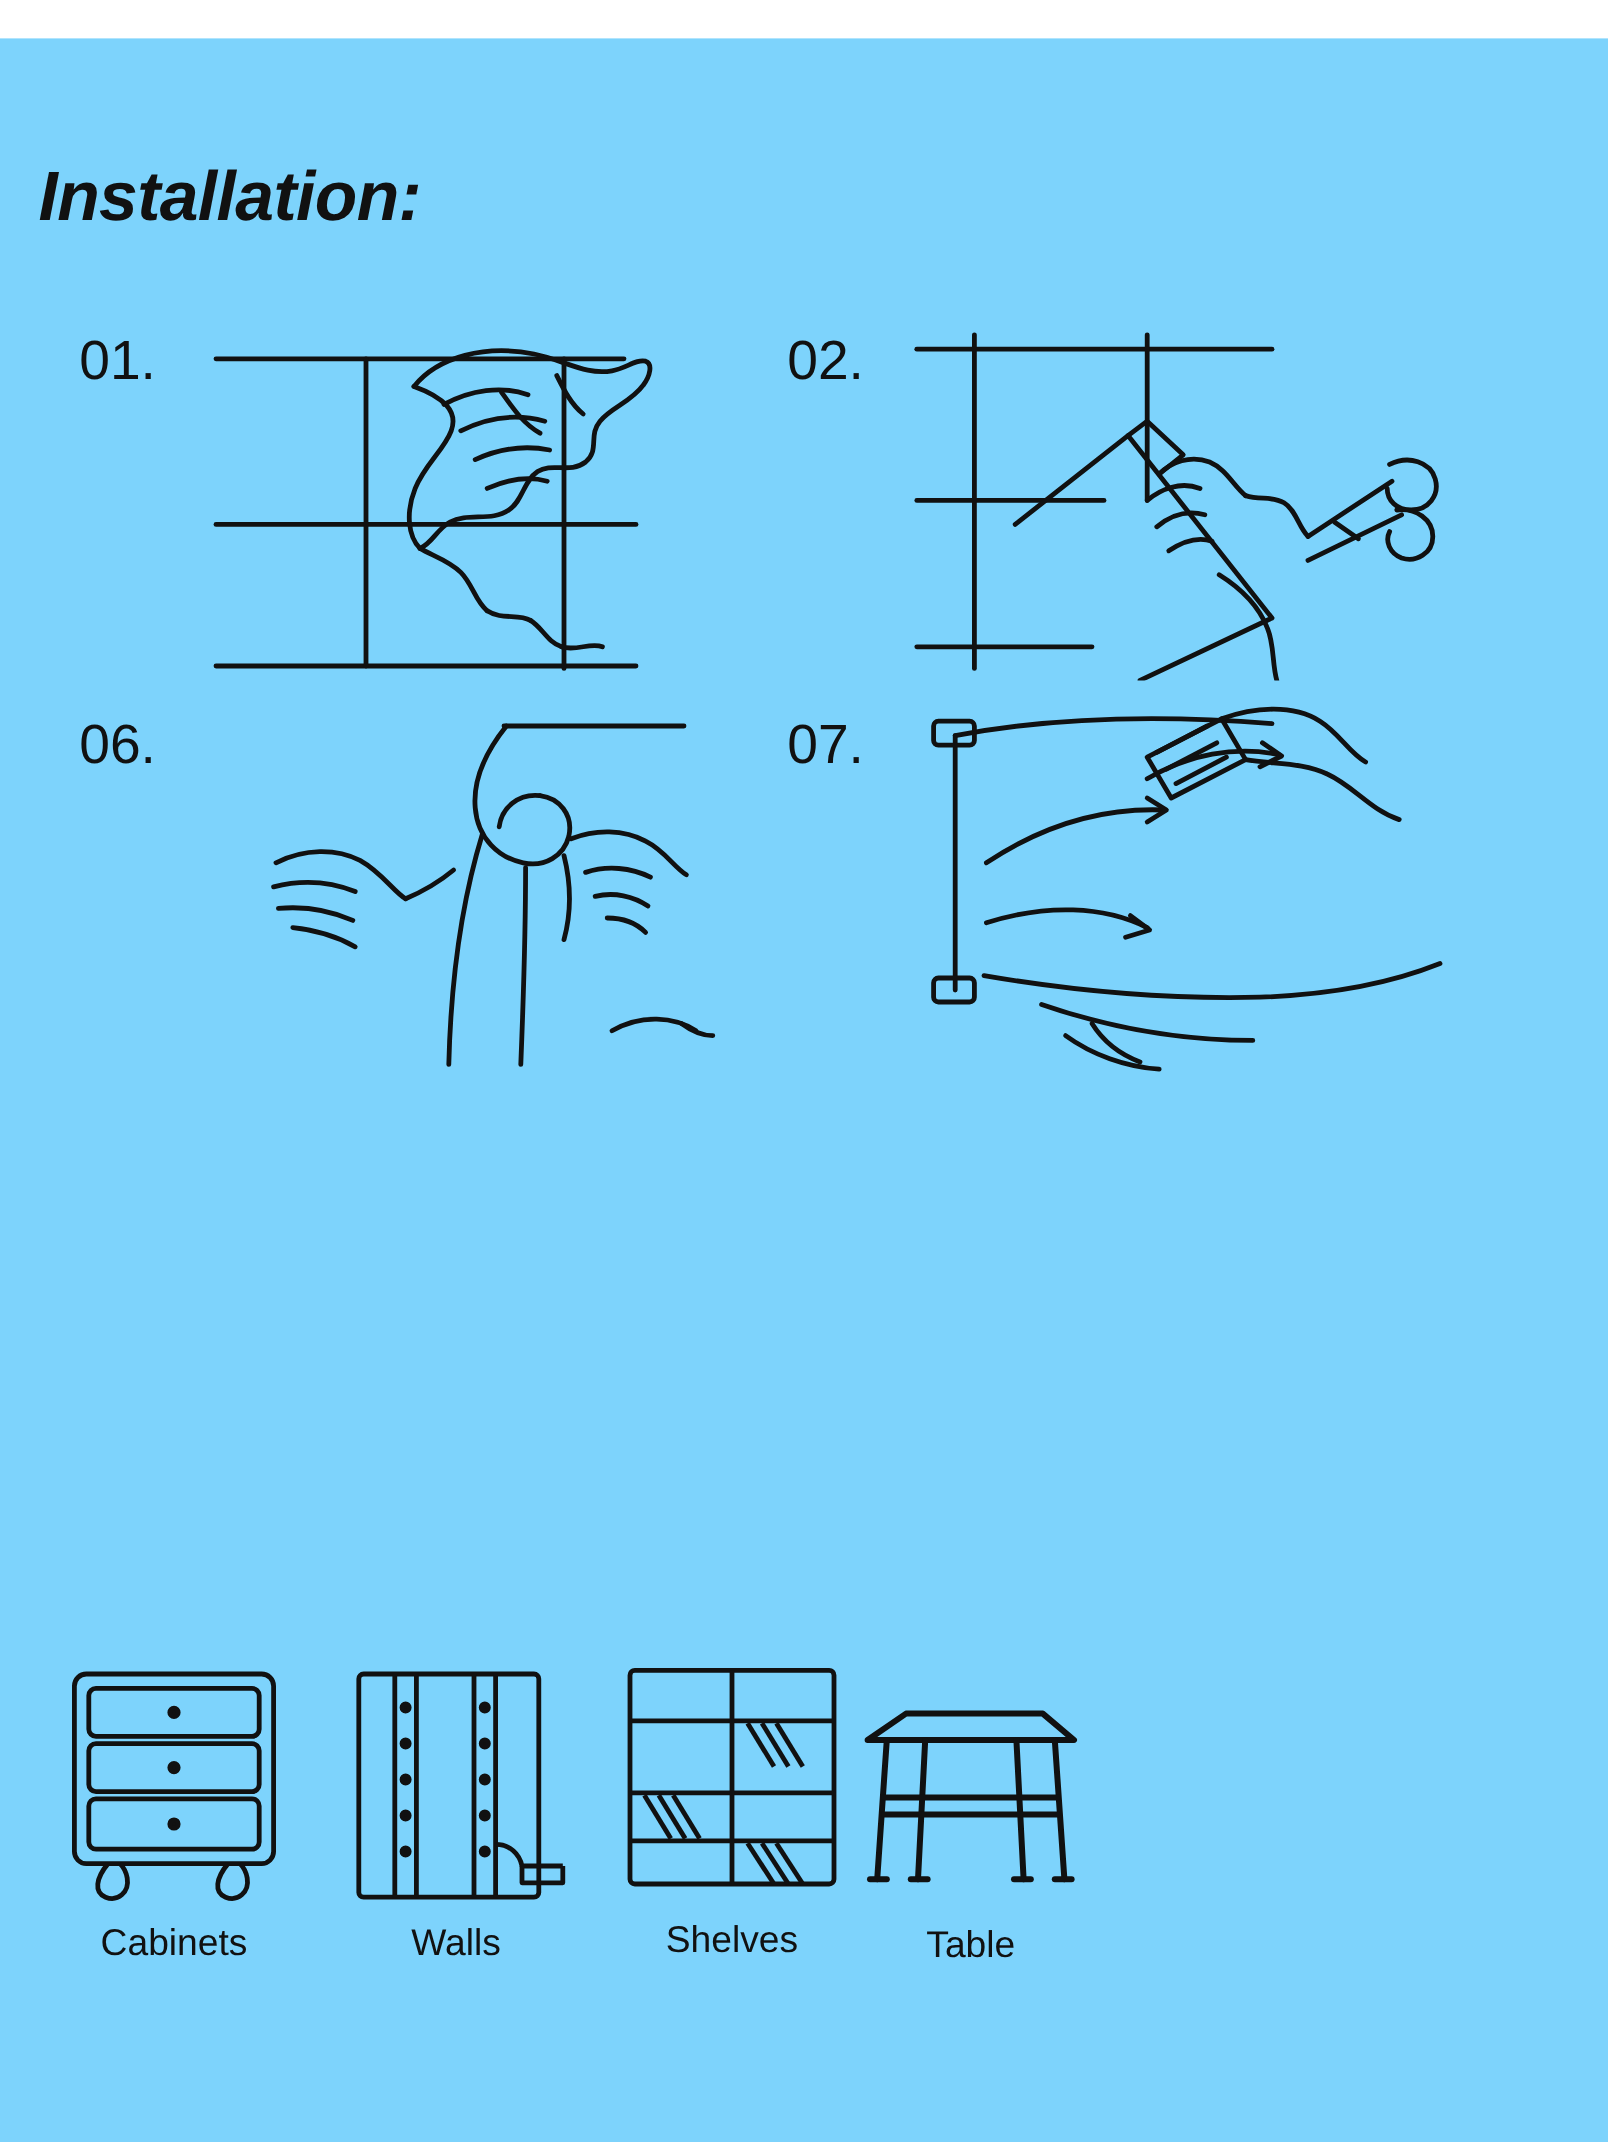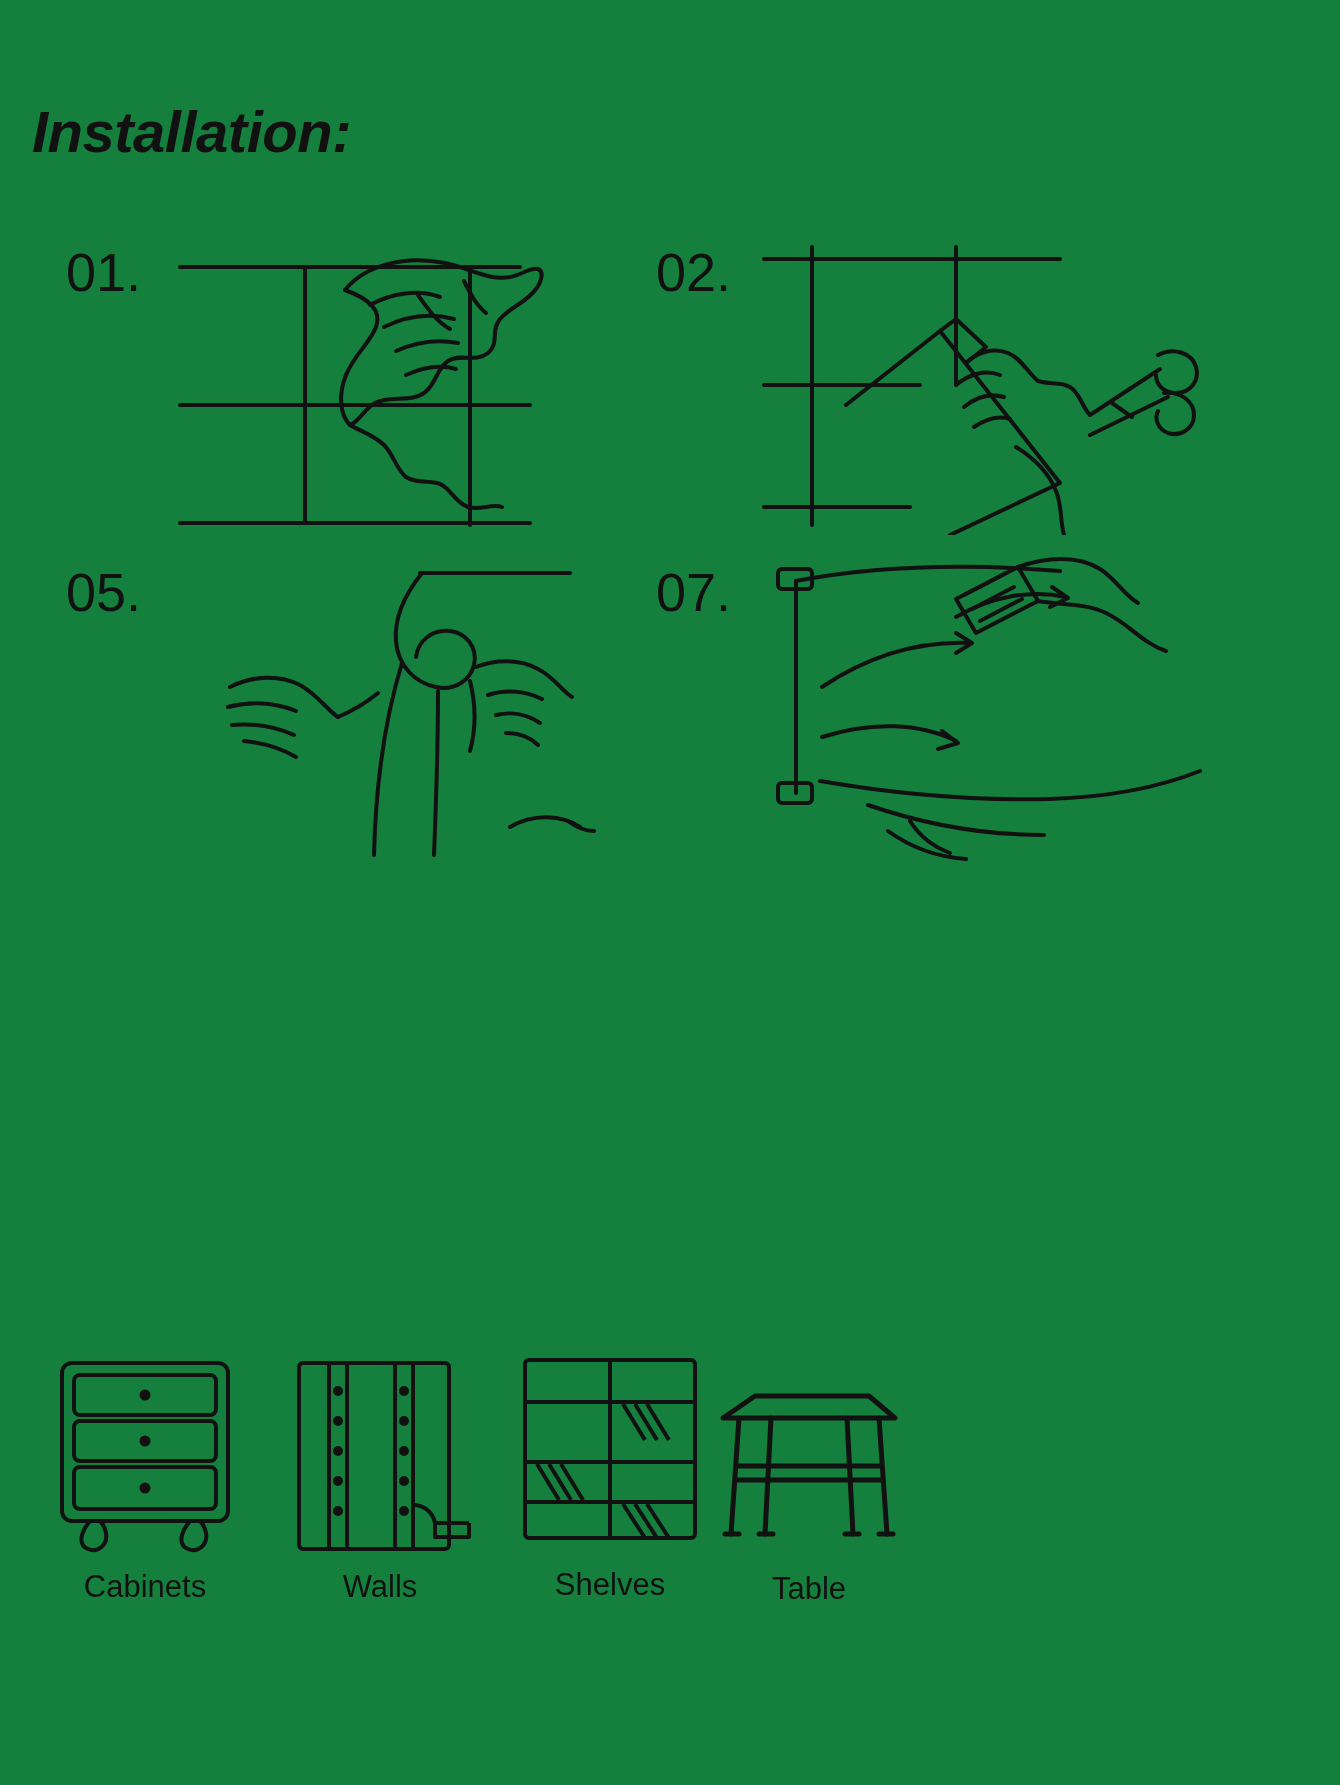--- a/index.html
+++ b/index.html
@@ -11,21 +11,22 @@
     width: 1340px;
     height: 1785px;
     position: relative;
     font-family: "Liberation Sans", sans-serif;
     color: #111111;
     overflow: hidden;
   }
   .page {
     position: absolute;
     inset: 0;
-    background: #15803d;
+    background: #7dd3fc;
+    margin-top: 32px;
   }
 
   
   .section-title {
     font-family: "Liberation Sans", sans-serif;
     font-weight: bold;
     font-style: italic;
     color: #111111;
     letter-spacing: -0.5px;
   }
@@ -57,21 +58,21 @@
   }
   .step-1 { left: 0px;   top: 0px; }
   .step-2 { left: 590px; top: 0px; text-align: right; }
   .step-3 { left: 0px;   top: 320px; }
   .step-4 { left: 590px; top: 320px; }
 
   .step-num {
     position: absolute;
     left: 6px;
     top: 6px;
-    font-size: 54px;
+    font-size: 46px;
     font-family: "Liberation Sans", sans-serif;
     color: #111111;
     letter-spacing: 0px;
   }
   .step-art {
     position: absolute;
     left: 110px;
     top: 0px;
     width: 470px;
     height: 300px;
@@ -176,21 +177,21 @@
           <path d="M330 180 L400 134"></path>
           <path d="M330 200 L408 162"></path>
           <path d="M398 120 C414 112 432 118 436 132 C440 146 430 158 416 158 C404 158 396 150 396 140"></path>
           <path d="M404 158 C420 156 434 166 434 180 C434 194 420 202 408 198 C398 194 394 184 398 176"></path>
           <path d="M352 168 L372 182"></path>
         </svg>
       </div>
     </div>
 
     <div class="step step-3">
-      <div class="step-num">05.</div>
+      <div class="step-num">06.</div>
       <div class="step-art">
         <svg width="470" height="310" viewBox="0 0 470 310" fill="none" stroke="#111" stroke-width="4" stroke-linecap="round" stroke-linejoin="round">
 
           <path d="M250 18 H400"></path>
 
           <path d="M252 18 C236 38 224 62 226 86 C228 112 246 128 266 132 C284 136 300 126 304 110
                    C308 92 296 78 280 76"></path>
           <path d="M280 76 C262 74 248 86 246 102"></path>
 
           <path d="M232 108 C216 160 206 220 204 300"></path>

